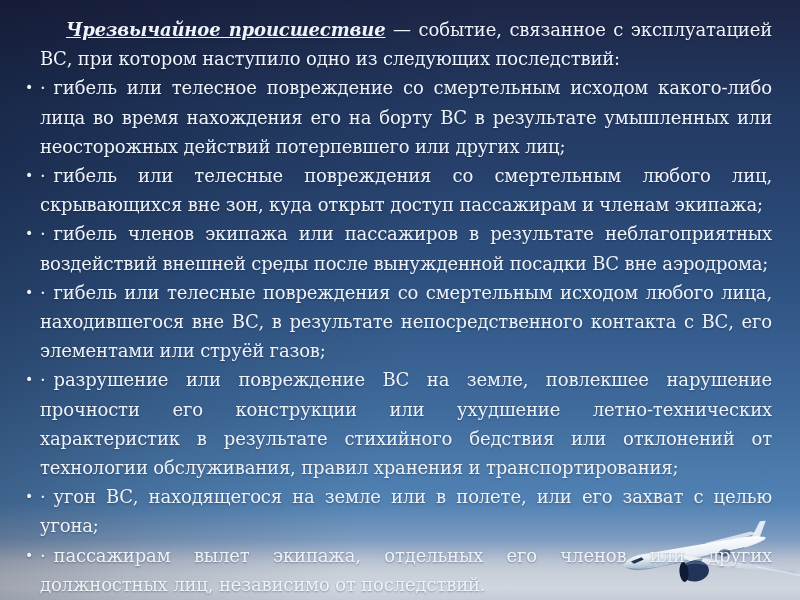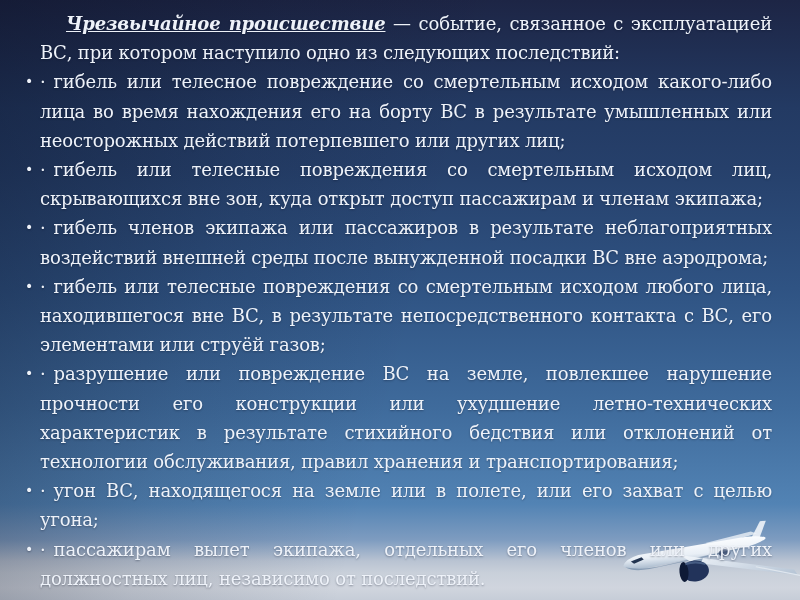--- a/index.html
+++ b/index.html
@@ -8,21 +8,21 @@
     font-family:"DejaVu Serif","Liberation Serif",serif;
     background:
       linear-gradient(105deg, rgba(8,12,30,0.38) 0%, rgba(8,12,30,0.12) 30%, rgba(8,12,30,0) 52%),
       linear-gradient(to bottom,
         #1d2545 0%, #233a63 18%, #26406b 28%, #2f5383 48%,
         #3f6b9c 68%, #5283b4 84%, #7e9cc0 90%, #b9c3d2 93.5%,
         #c9d0da 95.5%, #d0d5de 98%, #c6cdd8 100%);
   }
   .content {
     position:absolute; inset:0; z-index:2;
-    padding:9px 28px 0 40px;
+    padding:15px 28px 0 40px;
     color:#eef2f9;
     font-size:18px; line-height:29.2px;
     text-align:justify;
     text-shadow:0 1px 2px rgba(8,16,36,0.35);
     letter-spacing:-0.15px;
   }
   .lead { margin:0; text-indent:26px; }
   .term { font-weight:bold; font-style:italic; text-decoration:underline; }
   .bullets { margin:0; }
   .bullet { position:relative; margin:0; }
@@ -68,21 +68,21 @@
   </svg>
 
   <div class="content">
     <p class="lead"><span class="term">Чрезвычайное происшествие</span><span> — событие, связанное с эксплуатацией ВС, при котором наступило одно из следующих последствий:</span></p>
 
     <div class="bullets">
       <div class="bullet">
         <span class="marker">•</span><span class="dot">·</span><span>гибель или телесное повреждение со смертельным исходом какого-либо лица во время нахождения его на борту ВС в результате умышленных или неосторожных действий потерпевшего или других лиц;</span>
       </div>
       <div class="bullet">
-        <span class="marker">•</span><span class="dot">·</span><span>гибель или телесные повреждения со смертельным исходом лиц, скрывающихся вне зон, куда открыт доступ пассажирам и членам экипажа;</span>
+        <span class="marker">•</span><span class="dot">·</span><span>гибель или телесные повреждения со смертельным любого лиц, скрывающихся вне зон, куда открыт доступ пассажирам и членам экипажа;</span>
       </div>
       <div class="bullet">
         <span class="marker">•</span><span class="dot">·</span><span>гибель членов экипажа или пассажиров в результате неблагоприятных воздействий внешней среды после вынужденной посадки ВС вне аэродрома;</span>
       </div>
       <div class="bullet">
         <span class="marker">•</span><span class="dot">·</span><span>гибель или телесные повреждения со смертельным исходом любого лица, находившегося вне ВС, в результате непосредственного контакта с ВС, его элементами или струёй газов;</span>
       </div>
       <div class="bullet">
         <span class="marker">•</span><span class="dot">·</span><span>разрушение или повреждение ВС на земле, повлекшее нарушение прочности его конструкции или ухудшение летно-технических характеристик в результате стихийного бедствия или отклонений от технологии обслуживания, правил хранения и транспортирования;</span>
       </div>

